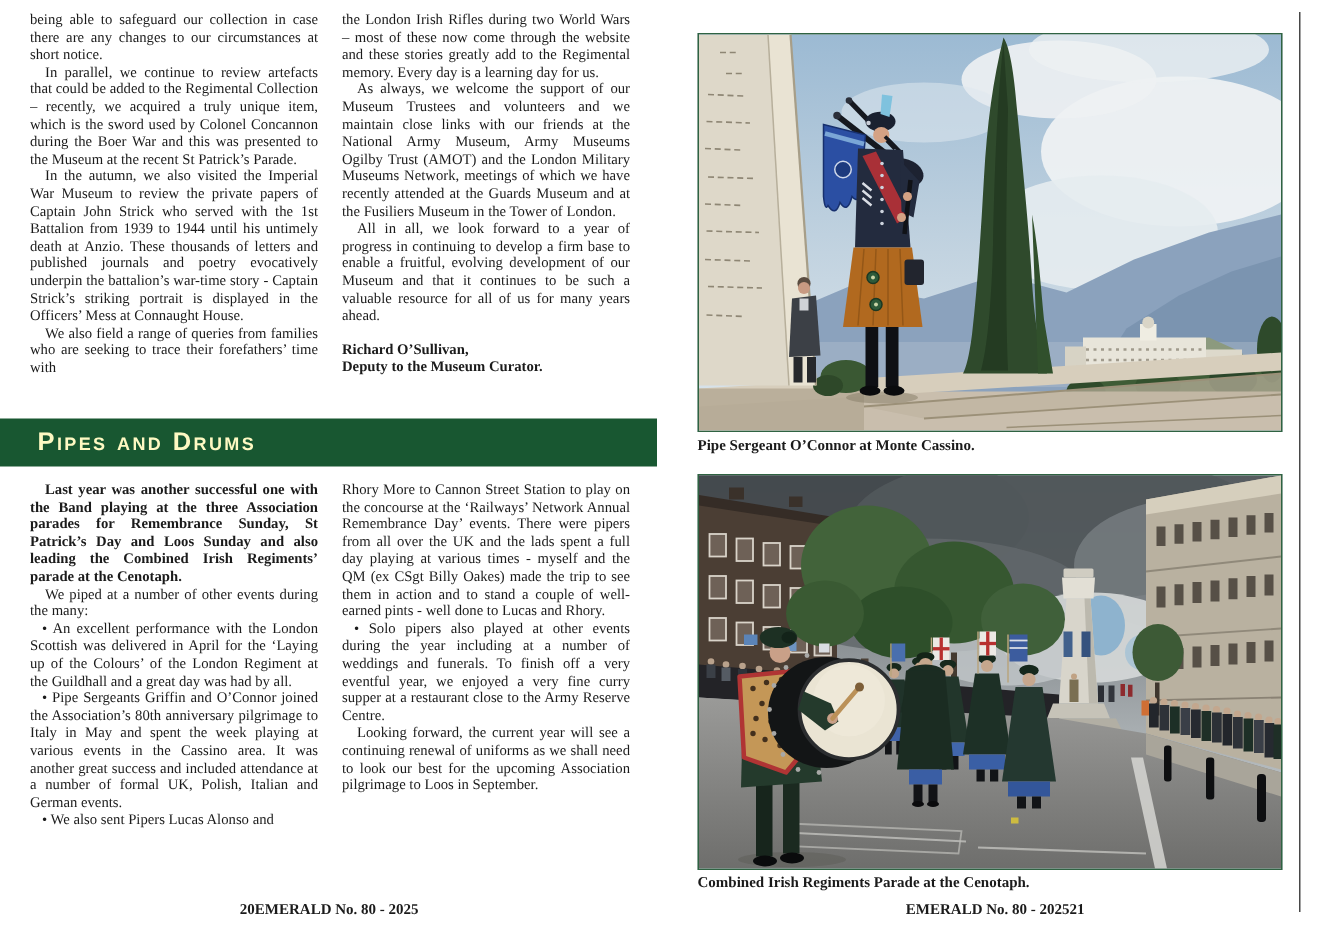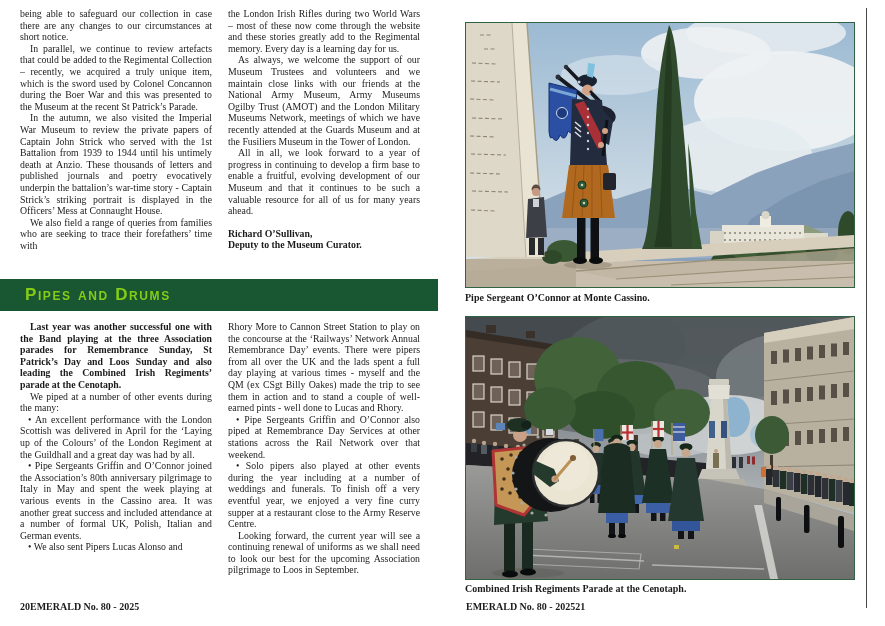--- a/index.html
+++ b/index.html
@@ -13,32 +13,32 @@
   .col p.bullet{text-indent:8px;}
   .col p.lead{font-weight:bold;}
   .col p.sig{font-weight:bold;text-indent:0;}
   .sig-gap{margin-top:11px !important;}
   .section1{left:20px;top:8px;width:400px;height:252px;overflow:hidden;}
   .section2{left:20px;top:321px;width:400px;height:276px;overflow:hidden;}
   
   .banner{position:absolute;left:0;top:279px;width:438px;height:32px;
           display:flex;align-items:center;}
   .banner span{font-family:"Liberation Sans",sans-serif;font-variant:small-caps;
-          font-weight:bold;font-size:17px;letter-spacing:1.6px;color:#84cc16;
+          font-weight:bold;font-size:17px;letter-spacing:1.6px;color:#fef9c3;
           padding-left:25px;}
   
   .photo{position:absolute;left:465px;box-sizing:border-box;border:1px solid #2f6342;background:#cfd8de;}
   .photo1{top:22px;width:390px;height:266px;}
   .photo2{top:316px;width:390px;height:264px;}
   .photo svg{display:block;width:100%;height:100%;}
   .caption{position:absolute;left:465px;font-weight:bold;font-size:10px;}
   .cap1{top:292px;}
   .cap2{top:583px;}
   
-  .footer{position:absolute;top:601px;display:flex;justify-content:flex-start;
+  .footer{position:absolute;top:601px;display:flex;justify-content:center;
           font-weight:bold;font-size:10px;}
   .footer-left{left:20px;width:399px;}
   .footer-right{left:466px;width:395px;}
   .edge-line{position:absolute;left:866px;top:8px;width:1px;height:600px;background:#474747;}
 </style>
 </head>
 <body>
 
 <div class="spread">
 
@@ -65,21 +65,20 @@
   <div class="cols section2">
     <div class="col">
       <p class="lead">Last year was another successful one with the Band playing at the three Association parades for Remembrance Sunday, St Patrick’s Day and Loos Sunday and also leading the Combined Irish Regiments’ parade at the Cenotaph.</p>
       <p>We piped at a number of other events during the many:</p>
       <p class="bullet">• An excellent performance with the London Scottish was delivered in April for the ‘Laying up of the Colours’ of the London Regiment at the Guildhall and a great day was had by all.</p>
       <p class="bullet">• Pipe Sergeants Griffin and O’Connor joined the Association’s 80th anniversary pilgrimage to Italy in May and spent the week playing at various events in the Cassino area. It was another great success and included attendance at a number of formal UK, Polish, Italian and German events.</p>
       <p class="bullet">• We also sent Pipers Lucas Alonso and</p>
     </div>
     <div class="col">
       <p class="noindent">Rhory More to Cannon Street Station to play on the concourse at the ‘Railways’ Network Annual Remembrance Day’ events. There were pipers from all over the UK and the lads spent a full day playing at various times - myself and the QM (ex CSgt Billy Oakes) made the trip to see them in action and to stand a couple of well-earned pints - well done to Lucas and Rhory.</p>
-      <p class="bullet">• Pipe Sergeants Griffin and O’Connor also piped at Remembrance Day Services at other stations across the Rail Network over that weekend.</p>
       <p class="bullet">• Solo pipers also played at other events during the year including at a number of weddings and funerals. To finish off a very eventful year, we enjoyed a very fine curry supper at a restaurant close to the Army Reserve Centre.</p>
       <p>Looking forward, the current year will see a continuing renewal of uniforms as we shall need to look our best for the upcoming Association pilgrimage to Loos in September.</p>
     </div>
   </div>
 
   <div class="footer footer-left">
     <span>20</span>
     <span>EMERALD No. 80 - 2025</span>
   </div>
 

